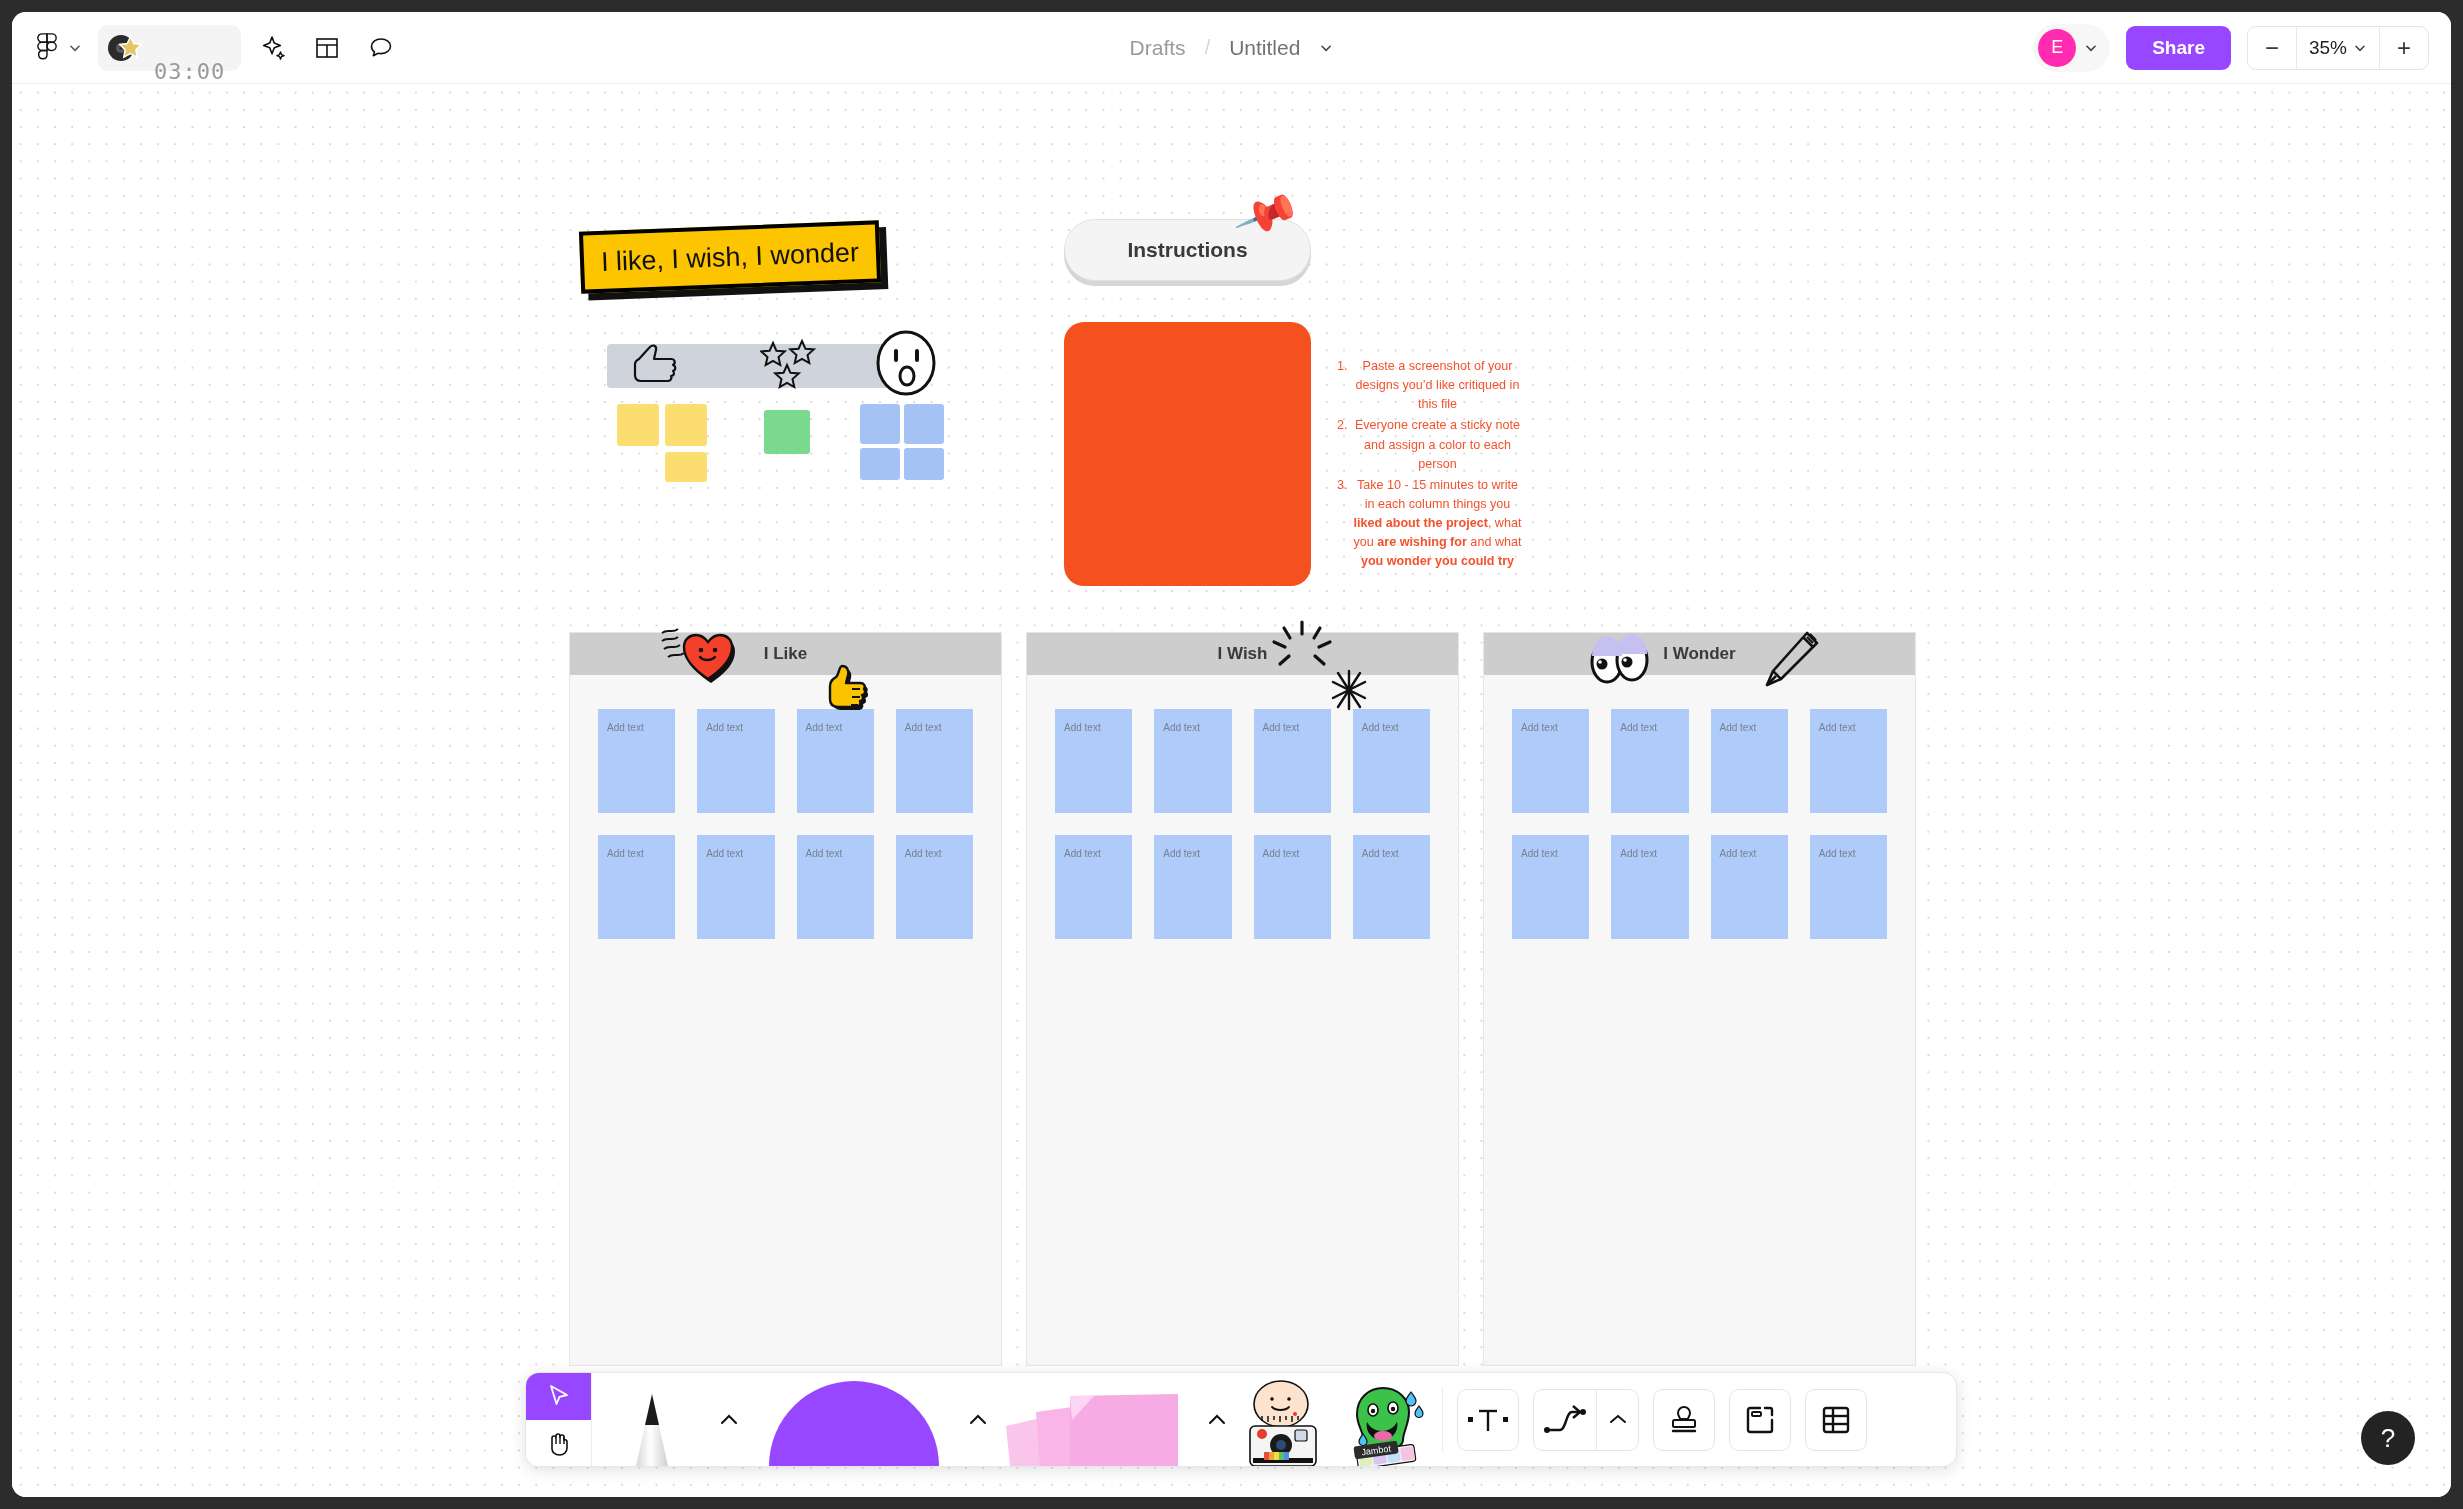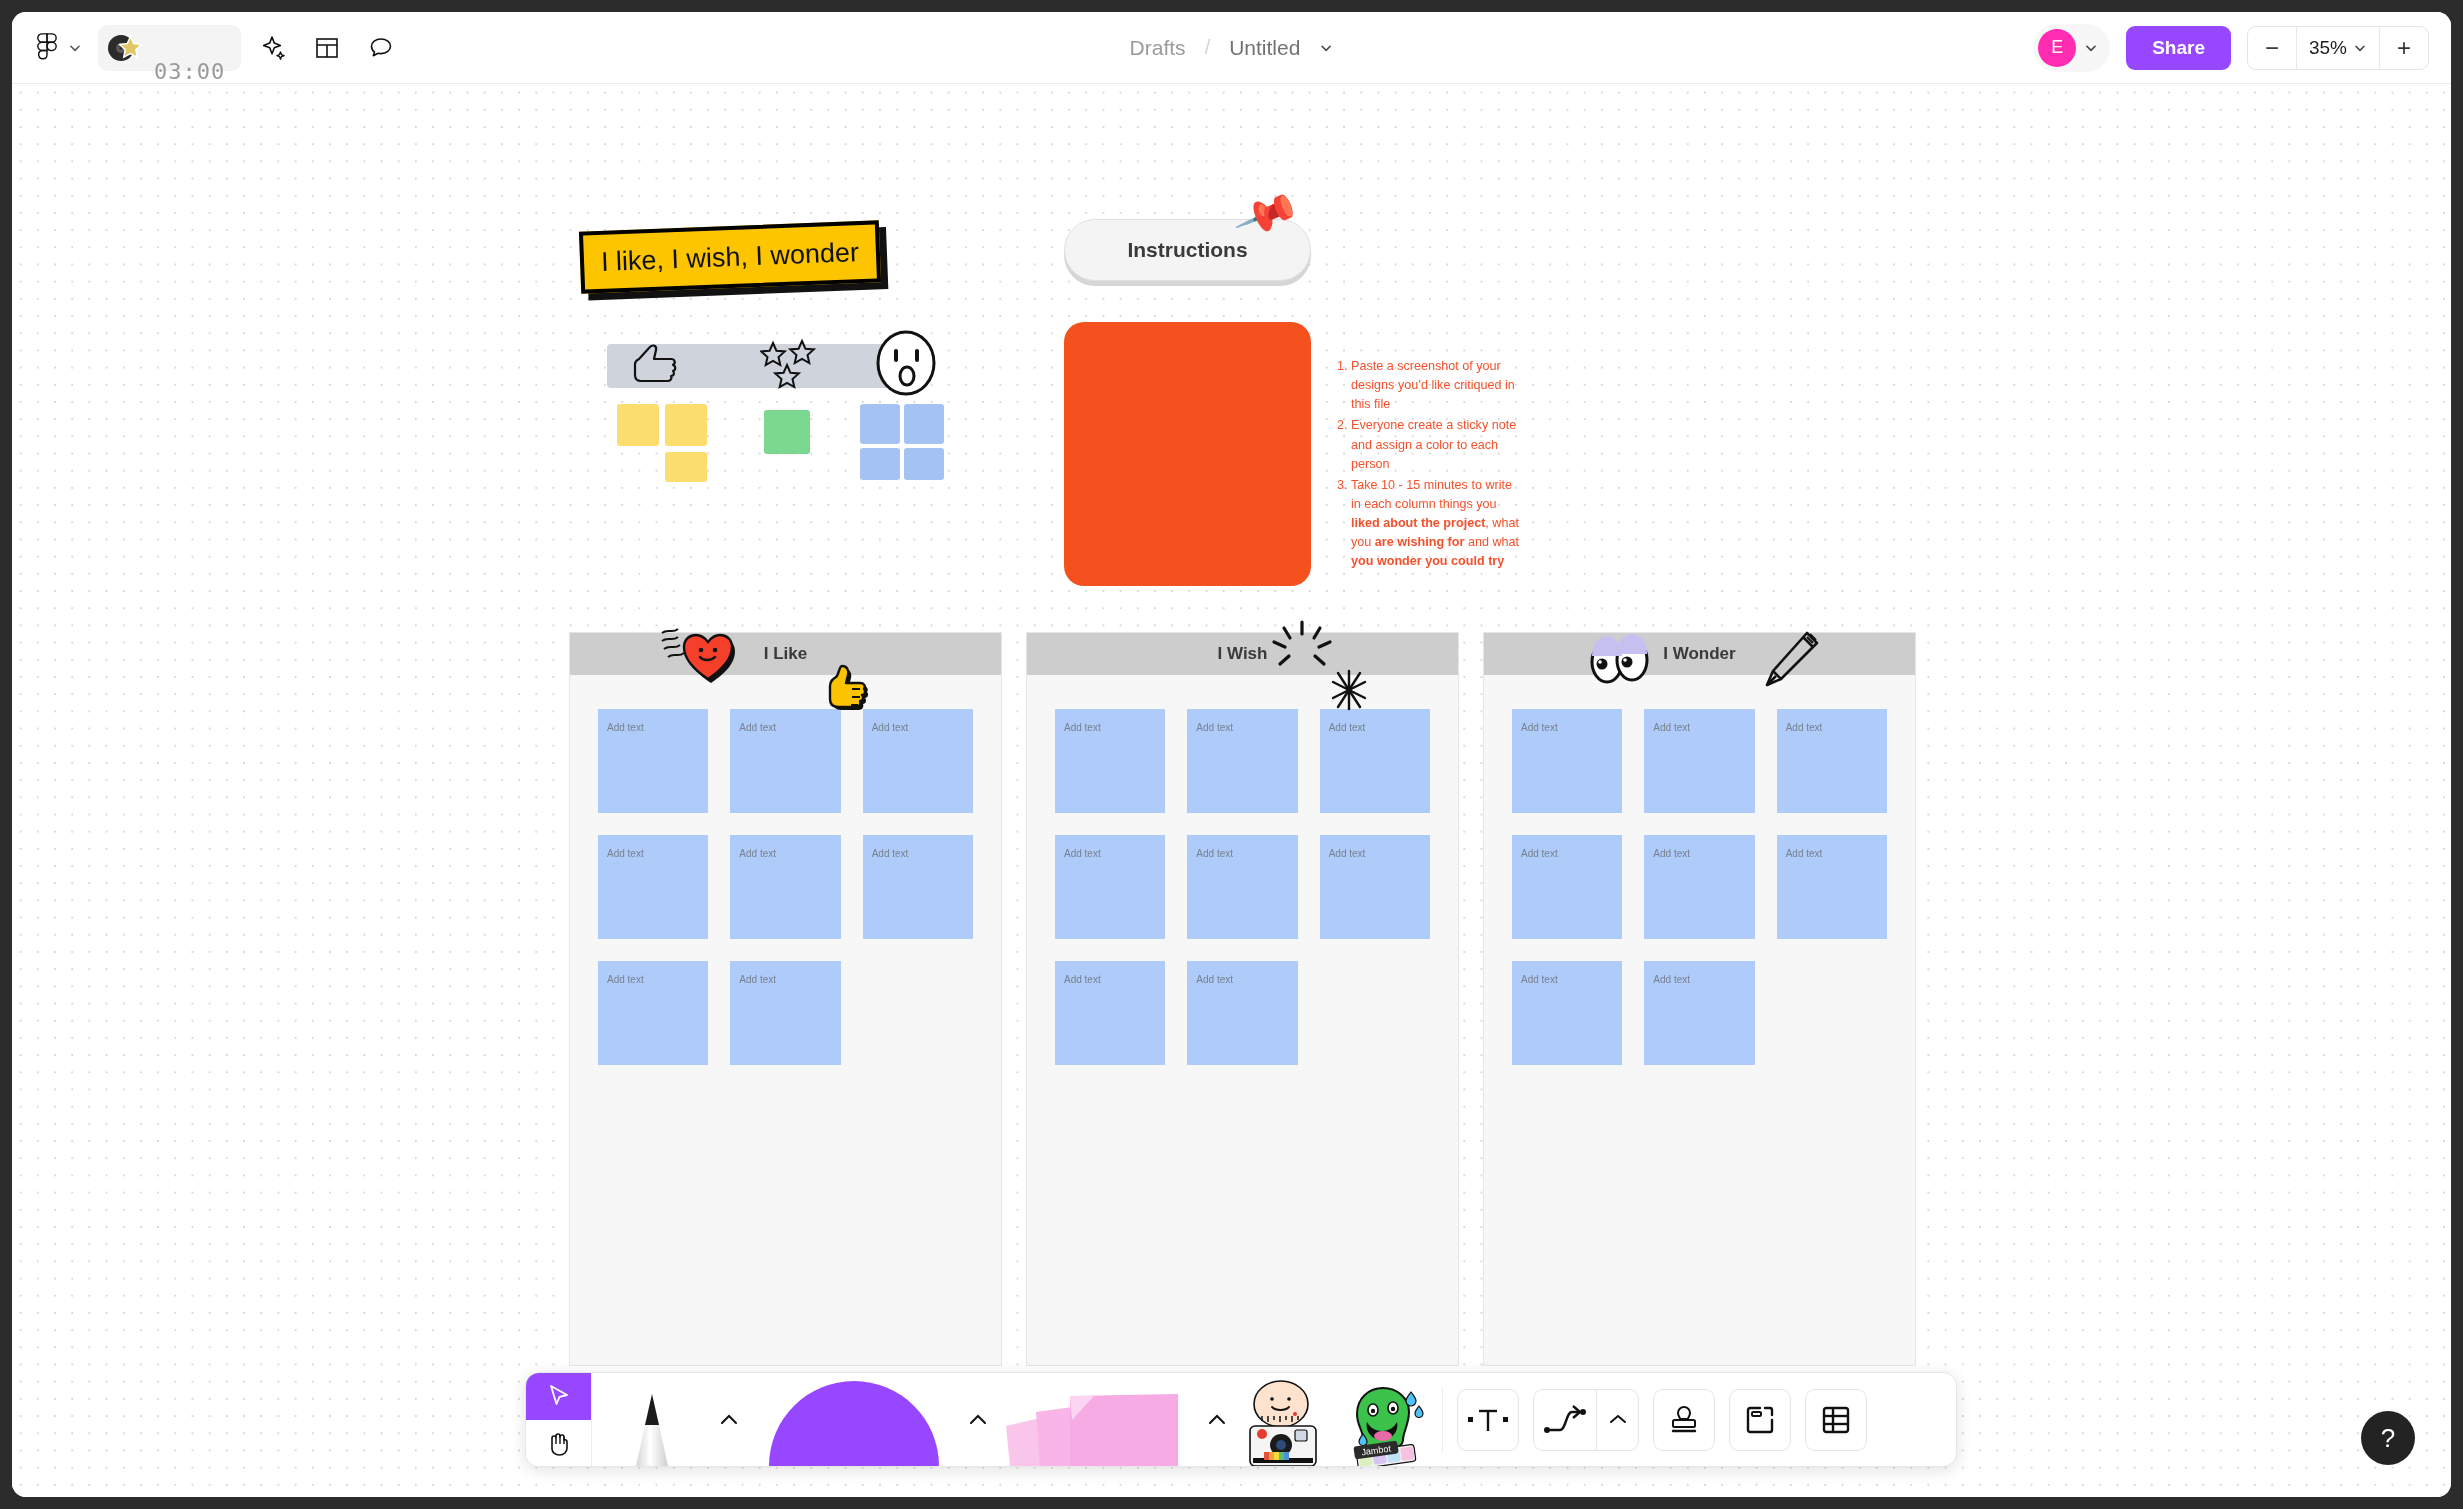--- a/index.html
+++ b/index.html
@@ -156,38 +156,38 @@
     background: #F4511E; border-radius: 20px;
   }
 
   
   .instr-list {
     position: absolute; left: 1322px; top: 273px;
     width: 190px;
     color: #F4512C; font-size: 12.6px; line-height: 1.52;
   }
   .instr-list ol { padding-left: 17px; }
-  .instr-list li { margin-bottom: 2px; }
+  .instr-list li { margin-bottom: 2px; text-align: center; }
   .instr-list b { font-weight: 700; }
 
   
   .col {
     position: absolute; top: 548px;
     width: 433px; height: 734px;
     background: #f7f7f7;
     border: 1px solid #e6e6e6;
   }
   .col-head {
     height: 42px; background: #cdcdcd;
     display: flex; align-items: center; justify-content: center;
   }
   .col-head span { font-size: 17px; font-weight: 600; color: #3a3a3a; }
   .col-body {
     padding: 34px 28px; display: grid;
-    grid-template-columns: 1fr 1fr 1fr;
+    grid-template-columns: 1fr 1fr 1fr 1fr;
     gap: 22px 22px;
   }
   .note {
     height: 104px; background: #AECBFA;
     padding: 8px 9px; cursor: pointer;
   }
   .note span { font-size: 10px; color: #77818f; }
 
   
   .sticker { position: absolute; pointer-events: none; }

